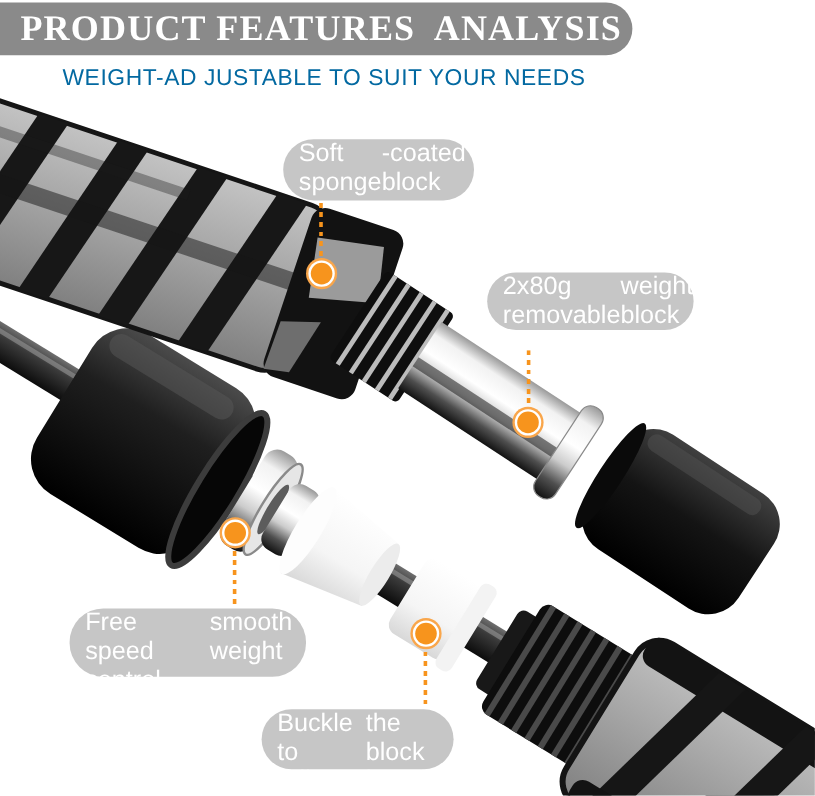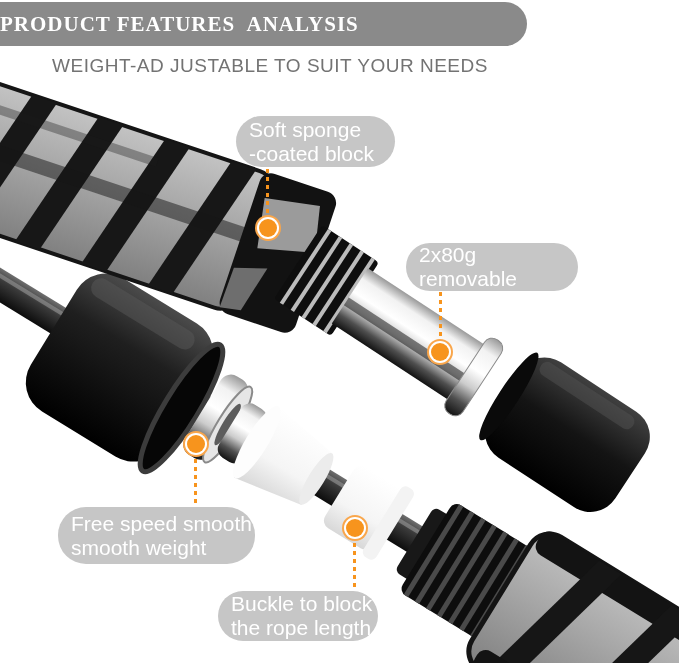--- a/index.html
+++ b/index.html
@@ -11,35 +11,35 @@
   .photo-svg{position:absolute;left:0;top:0;z-index:1;}
 
   
   .banner{
     position:absolute;left:0;top:2px;width:527px;height:44px;z-index:3;
     background:#8A8A8A;border-radius:0 22px 22px 0;
     display:flex;align-items:center;
   }
   .banner-title{
     color:#ffffff;font-family:"Liberation Serif", serif;font-weight:bold;
-    font-size:21px;letter-spacing:1px;white-space:pre;
+    font-size:30px;letter-spacing:1px;padding-left:17px;white-space:pre;
   }
   .subtitle{
     position:absolute;left:0;top:55px;width:540px;z-index:3;
-    text-align:center;color:#737373;font-size:19px;letter-spacing:.5px;
+    text-align:center;color:#0369a1;font-size:19px;letter-spacing:.5px;
   }
 
   
   .pill{
     position:absolute;z-index:4;background:#C6C6C6;color:#ffffff;
-    border-radius:28px;display:flex;flex-direction:column;justify-content:center;
+    border-radius:28px;display:flex;flex-direction:row;justify-content:center;
     font-size:21px;line-height:24px;padding:0 0 0 13px;box-sizing:border-box;
   }
   .pill-1{left:236px;top:116px;width:159px;height:51px;}
-  .pill-2{left:406px;top:243px;width:172px;height:48px;align-items:center;}
+  .pill-2{left:406px;top:227px;width:172px;height:48px;align-items:center;}
   .pill-3{left:58px; top:507px;width:197px;height:57px;}
   .pill-4{left:218px;top:591px;width:160px;height:50px;}
 
   
   .dot{
     position:absolute;z-index:5;width:18px;height:18px;border-radius:50%;
     background:#F7941D;
     box-shadow:0 0 0 2px #ffffff, 0 0 0 4px #F9A64B;
   }
   .dot-1{left:259px;top:219px;}
@@ -196,28 +196,29 @@
     <div class="banner-title">PRODUCT FEATURES  ANALYSIS</div>
   </div>
   <div class="subtitle">WEIGHT-AD JUSTABLE TO SUIT YOUR NEEDS</div>
 
   <div class="pill pill-1">
     <div>Soft sponge</div>
     <div>-coated block</div>
   </div>
   <div class="pill pill-2">
     <div>2x80g removable</div>
+    <div>weight block</div>
   </div>
   <div class="pill pill-3">
-    <div>Free speed smooth</div>
+    <div>Free speed control</div>
     <div>smooth weight</div>
   </div>
   <div class="pill pill-4">
-    <div>Buckle to block</div>
-    <div>the rope length</div>
+    <div>Buckle to adjust</div>
+    <div>the block length</div>
   </div>
 
   <div class="leader leader-1"></div>
   <div class="leader leader-2"></div>
   <div class="leader leader-3"></div>
   <div class="leader leader-4"></div>
 
   <div class="dot dot-1"></div>
   <div class="dot dot-2"></div>
   <div class="dot dot-3"></div>

